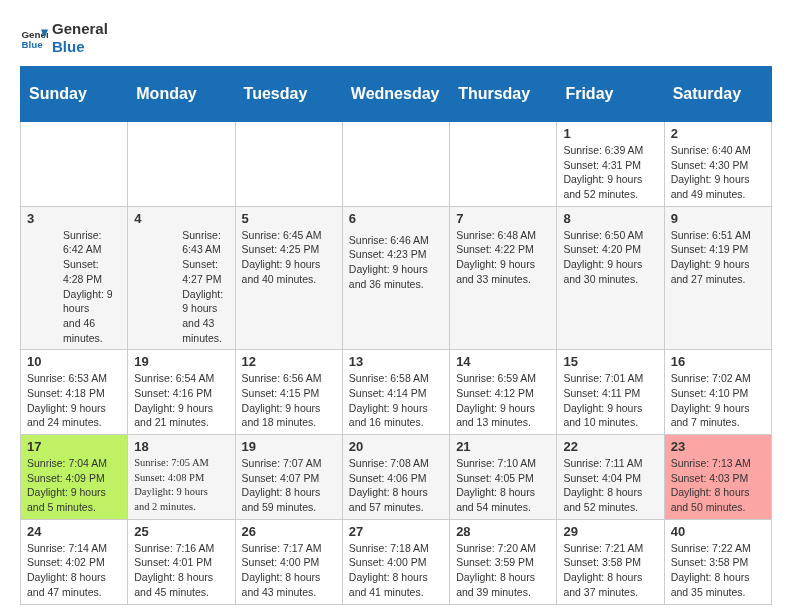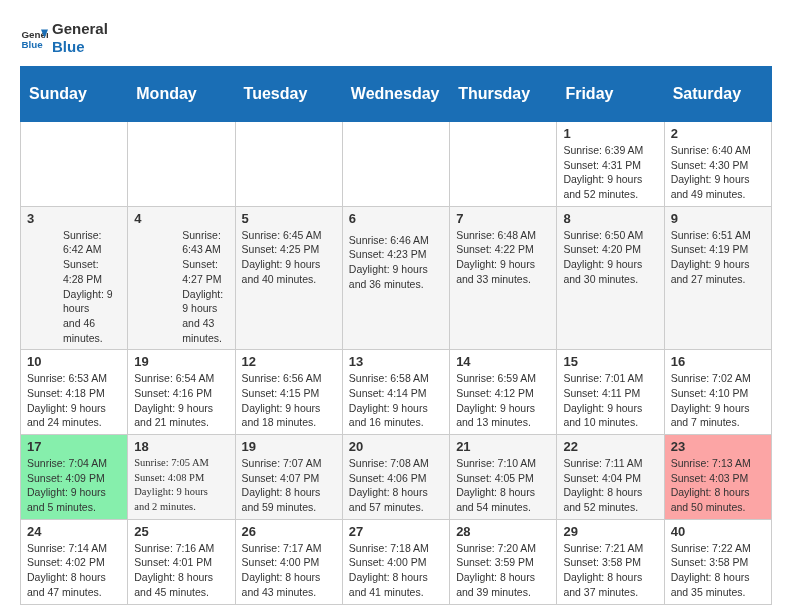--- a/index.html
+++ b/index.html
@@ -228,21 +228,21 @@
         </td>
         <td>
           <div class="day-number">16</div>
           <div class="day-info" style="white-space: pre-line;">Sunrise: 7:02 AM
 Sunset: 4:10 PM
 Daylight: 9 hours
 and 7 minutes.</div>
         </td>
       </tr>
       <tr>
-        <td style="background: #86efac;">
+        <td style="background: #bef264;">
           <div class="day-number">17</div>
           <div class="day-info" style="white-space: pre-line;">Sunrise: 7:04 AM
 Sunset: 4:09 PM
 Daylight: 9 hours
 and 5 minutes.</div>
         </td>
         <td style="background: rgb(245, 245, 245);">
           <div class="day-number">18</div>
           <div class="day-info" style="white-space: pre-line; font-family: Liberation Serif, serif;">Sunrise: 7:05 AM
 Sunset: 4:08 PM

